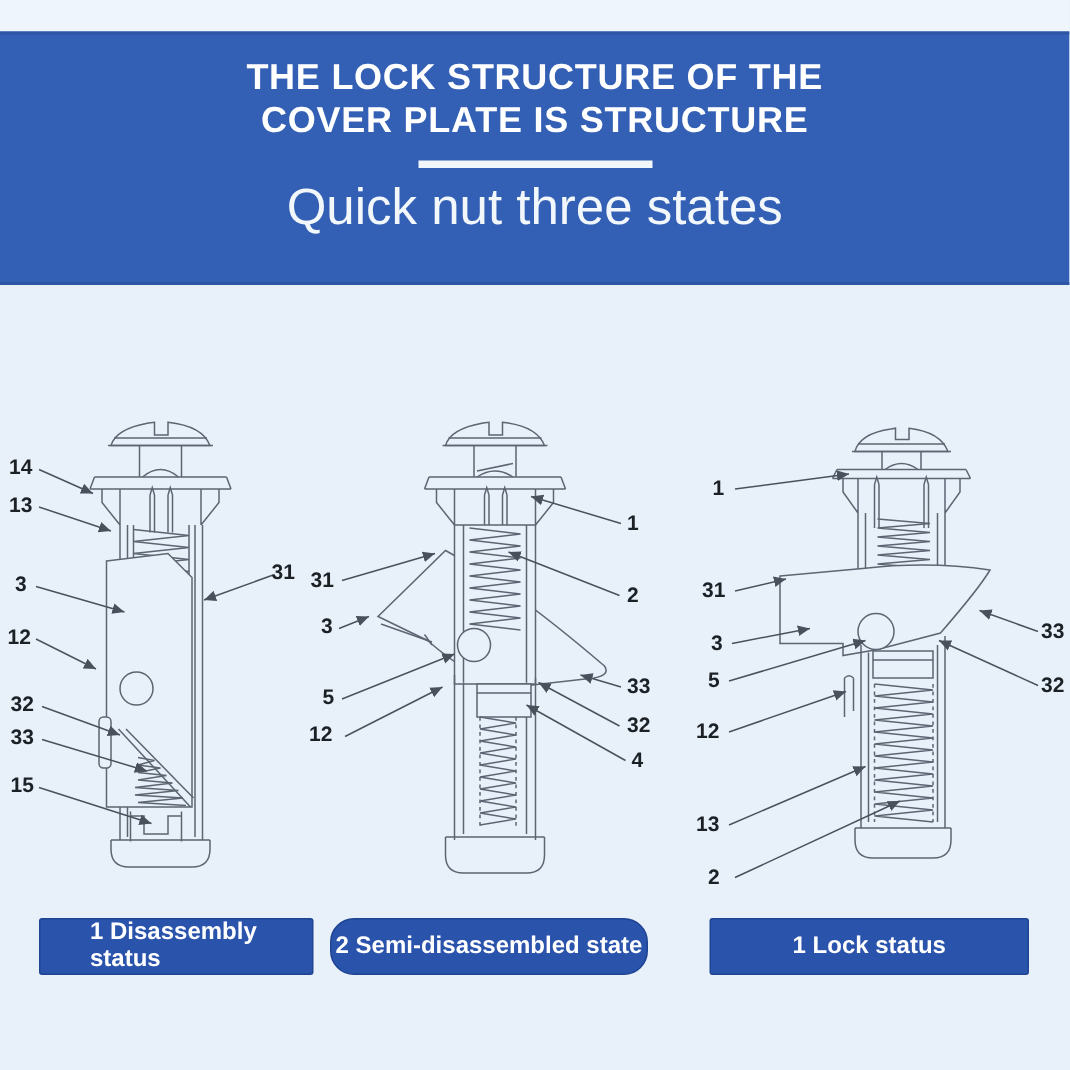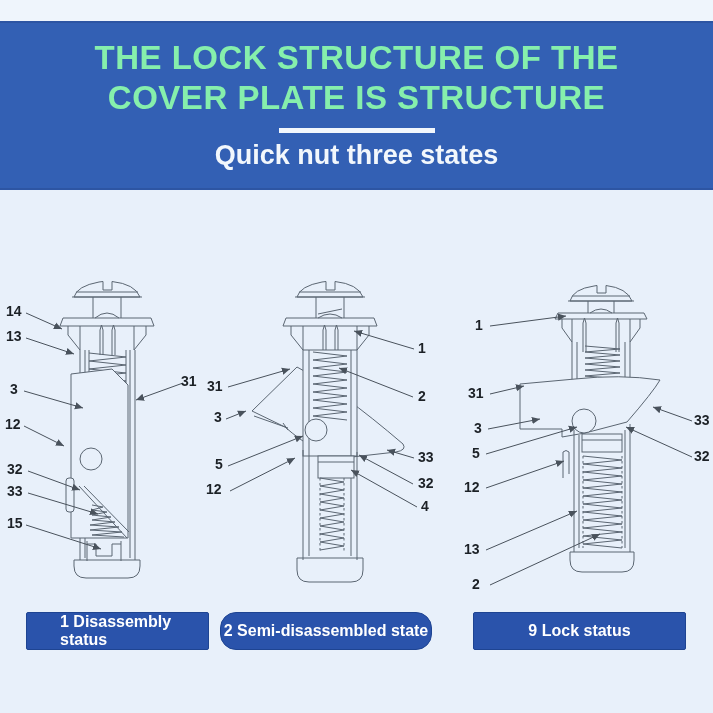--- a/index.html
+++ b/index.html
@@ -9,25 +9,25 @@
     font-family:"Liberation Sans",sans-serif;
   }
   .topstrip{position:absolute;left:0;top:0;width:713px;height:21px;background:#eff5fc;}
   .header{
     position:absolute;left:0;top:21px;width:713px;height:169px;
     background:#3360b4;box-sizing:border-box;
     border-top:2px solid #2d55a3;border-bottom:2px solid #2d55a3;
     display:flex;flex-direction:column;align-items:center;
   }
   .title{
-    color:#86efac;font-size:33px;font-weight:700;line-height:1.2;
+    color:#ffffff;font-size:24px;font-weight:700;line-height:1.2;
     text-align:center;margin-top:15px;letter-spacing:.5px;
   }
   .divider{width:156px;height:5px;background:#f2f7fc;margin:11px 0 7px 0;}
-  .subtitle{color:#f2f7fc;font-size:27px;font-weight:700;text-align:center;}
+  .subtitle{color:#f2f7fc;font-size:34px;font-weight:400;text-align:center;}
   svg.diagram{position:absolute;top:270px;}
   #d1{left:0;}
   #d2{left:200px;}
   #d3{left:455px;}
   svg text{font:700 14px "Liberation Sans",sans-serif;fill:#1c2126;}
   .ln{stroke:#5b6672;fill:none;stroke-width:1;}
   .fl{stroke:#5b6672;fill:#e8f0fa;stroke-width:1;}
   .lead{stroke:#49525c;fill:none;stroke-width:1;}
   .dash{stroke-dasharray:2.5 2.5;}
   .cap{
@@ -215,13 +215,13 @@
   <text x="472" y="458">5</text>
   <text x="464" y="492">12</text>
   <text x="464" y="554">13</text>
   <text x="472" y="589">2</text>
   <text x="694" y="425">33</text>
   <text x="694" y="461">32</text>
 </svg>
 
 <div class="cap cap1">1 Disassembly status</div>
 <div class="cap cap2">2 Semi-disassembled state</div>
-<div class="cap cap3">9 Lock status</div>
+<div class="cap cap3">1 Lock status</div>
 
 </body></html>

